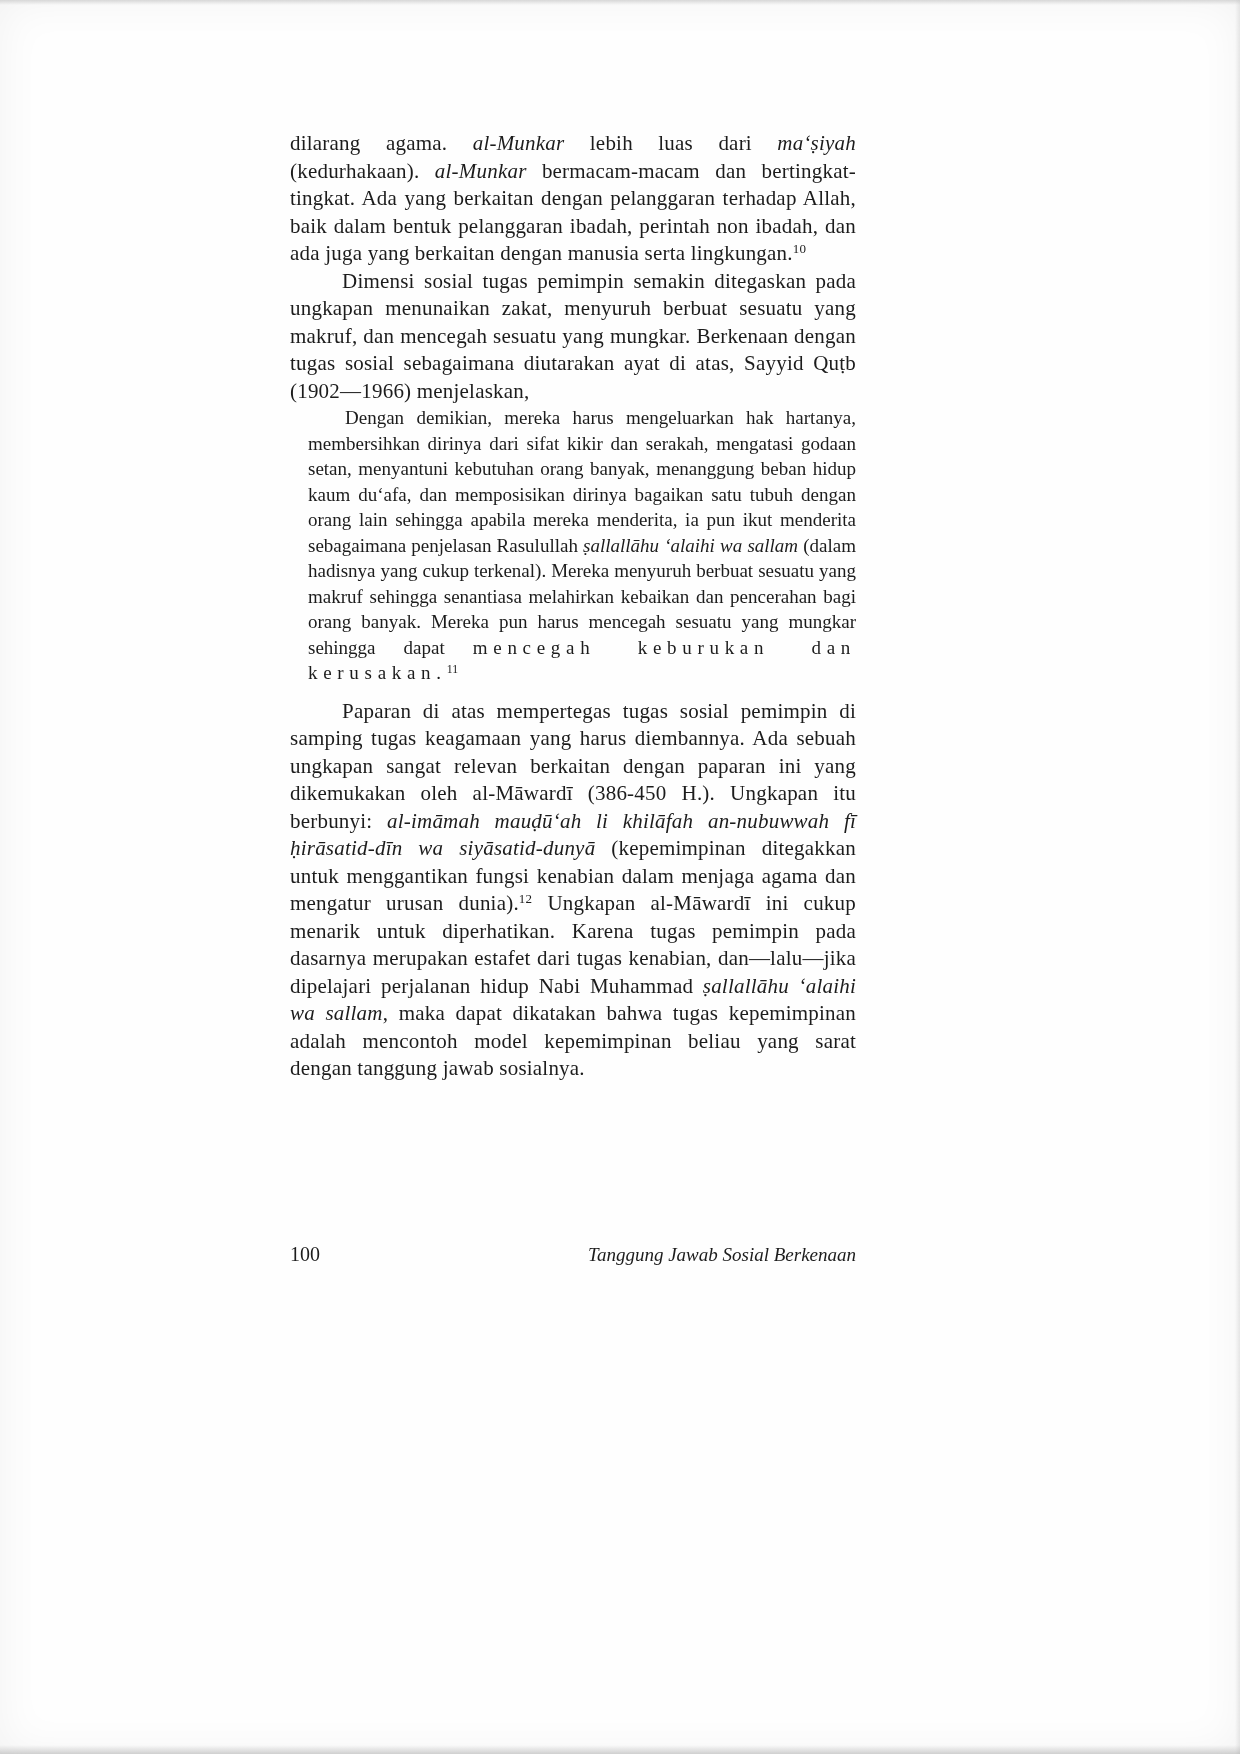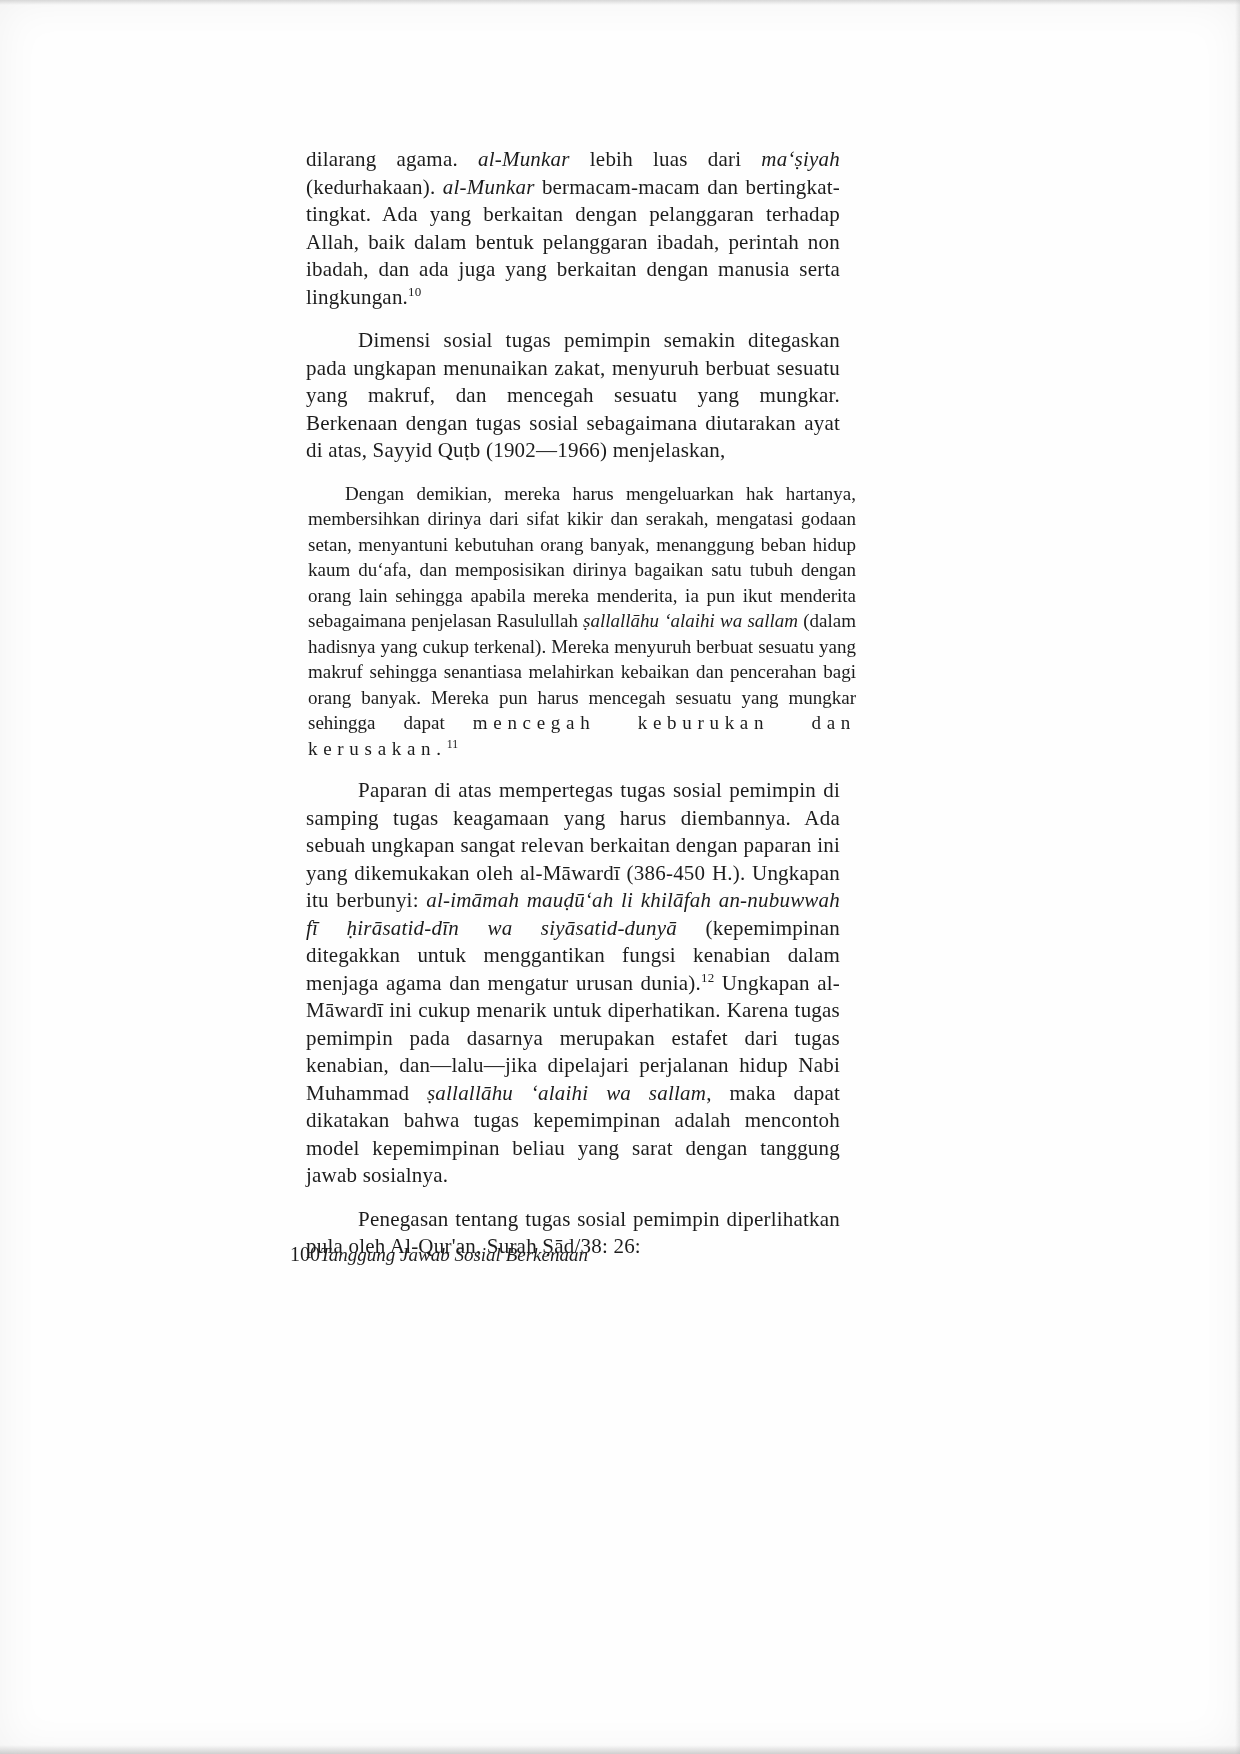--- a/index.html
+++ b/index.html
@@ -30,21 +30,21 @@
     position: absolute; top: 0; bottom: 0; right: 0; width: 5px;
     background: linear-gradient(to left, #c9c9c9, rgba(255,255,255,0));
     opacity: .4;
   }
   .text-block {
     position: absolute;
     left: 290px; top: 130px; width: 566px;
     text-align: justify;
   }
   p.body {
-    margin: 16px;
+    margin: 0;
     font-size: 21px;
     line-height: 27.5px;
     letter-spacing: 0.01em;
   }
   p.body.indent { text-indent: 52px; }
   .quote {
     margin: 0 0 12px 18px;
     width: 548px;
     font-size: 19px;
     line-height: 25.5px;
@@ -59,39 +59,38 @@
     line-height: 0;
   }
   .seg-spaced {
     letter-spacing: 0.30em;
     word-spacing: 0.45em;
   }
   .footer {
     position: absolute;
     left: 290px; top: 1243px; width: 566px;
     display: flex;
-    justify-content: flex-start;
+    justify-content: space-between;
     align-items: baseline;
   }
   .page-number { font-size: 20px; }
   .running-title { font-size: 19px; font-style: italic; }
 </style>
 </head>
 <body>
 
 <div class="page">
   <div class="scan-edge-top"></div>
   <div class="scan-edge-right"></div>
   <div class="scan-edge-bottom"></div>
 
   <div class="text-block">
     <p class="body noindent"><span>dilarang agama. </span><span class="seg-italic">al-Munkar</span><span> lebih luas dari </span><span class="seg-italic">ma‘ṣiyah</span><span> (kedurhakaan). </span><span class="seg-italic">al-Munkar</span><span> bermacam-macam dan bertingkat-tingkat. Ada yang berkaitan dengan pelanggaran terhadap Allah, baik dalam bentuk pelanggaran ibadah, perintah non ibadah, dan ada juga yang berkaitan dengan manusia serta lingkungan.</span><span class="seg-sup">10</span></p>
     <p class="body indent"><span>Dimensi sosial tugas pemimpin semakin ditegaskan pada ungkapan menunaikan zakat, menyuruh berbuat sesuatu yang makruf, dan mencegah sesuatu yang mungkar. Berkenaan dengan tugas sosial sebagaimana diutarakan ayat di atas, Sayyid Quṭb (1902—1966) menjelaskan,</span></p>
     <div class="quote"><span>Dengan demikian, mereka harus mengeluarkan hak hartanya, membersihkan dirinya dari sifat kikir dan serakah, mengatasi godaan setan, menyantuni kebutuhan orang banyak, menanggung beban hidup kaum du‘afa, dan memposisikan dirinya bagaikan satu tubuh dengan orang lain sehingga apabila mereka menderita, ia pun ikut menderita sebagaimana penjelasan Rasulullah </span><span class="seg-italic">ṣallallāhu ‘alaihi wa sallam</span><span> (dalam hadisnya yang cukup terkenal). Mereka menyuruh berbuat sesuatu yang makruf sehingga senantiasa melahirkan kebaikan dan pencerahan bagi orang banyak. Mereka pun harus mencegah sesuatu yang mungkar sehingga dapat </span><span class="seg-spaced">mencegah keburukan dan kerusakan.</span><span class="seg-sup">11</span></div>
     <p class="body indent"><span>Paparan di atas mempertegas tugas sosial pemimpin di samping tugas keagamaan yang harus diembannya. Ada sebuah ungkapan sangat relevan berkaitan dengan paparan ini yang dikemukakan oleh al-Māwardī (386-450 H.). Ungkapan itu berbunyi: </span><span class="seg-italic">al-imāmah mauḍū‘ah li khilāfah an-nubuwwah fī ḥirāsatid-dīn wa siyāsatid-dunyā</span><span> (kepemimpinan ditegakkan untuk menggantikan fungsi kenabian dalam menjaga agama dan mengatur urusan dunia).</span><span class="seg-sup">12</span><span> Ungkapan al-Māwardī ini cukup menarik untuk diperhatikan. Karena tugas pemimpin pada dasarnya merupakan estafet dari tugas kenabian, dan—lalu—jika dipelajari perjalanan hidup Nabi Muhammad </span><span class="seg-italic">ṣallallāhu ‘alaihi wa sallam</span><span>, maka dapat dikatakan bahwa tugas kepemimpinan adalah mencontoh model kepemimpinan beliau yang sarat dengan tanggung jawab sosialnya.</span></p>
-    <p class="body indent"><span>Penegasan tentang tugas sosial pemimpin diperlihatkan pula oleh Al-Qur'an, Surah Ṣād/38: 26:</span></p>
   </div>
 
   <div class="footer">
     <span class="page-number">100</span>
     <span class="running-title">Tanggung Jawab Sosial Berkenaan</span>
   </div>
 </div>
 
 </body></html>

